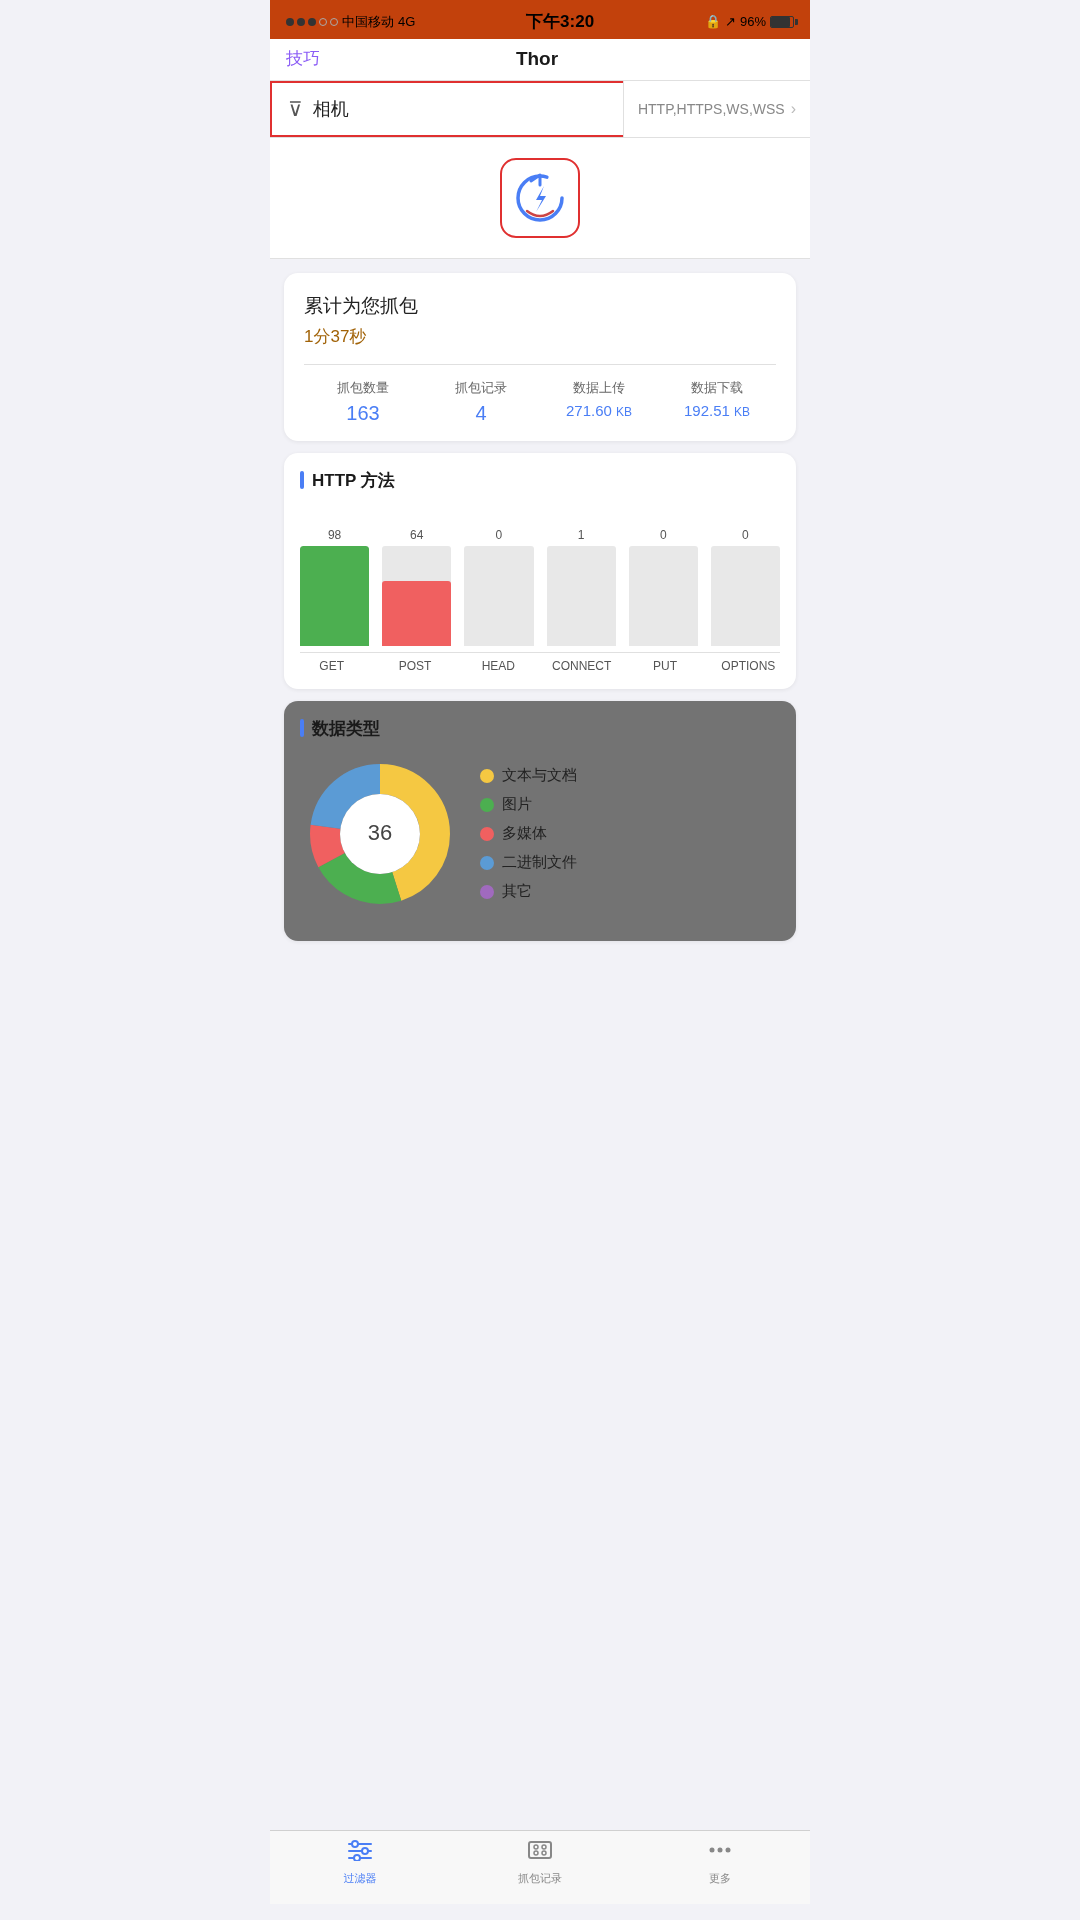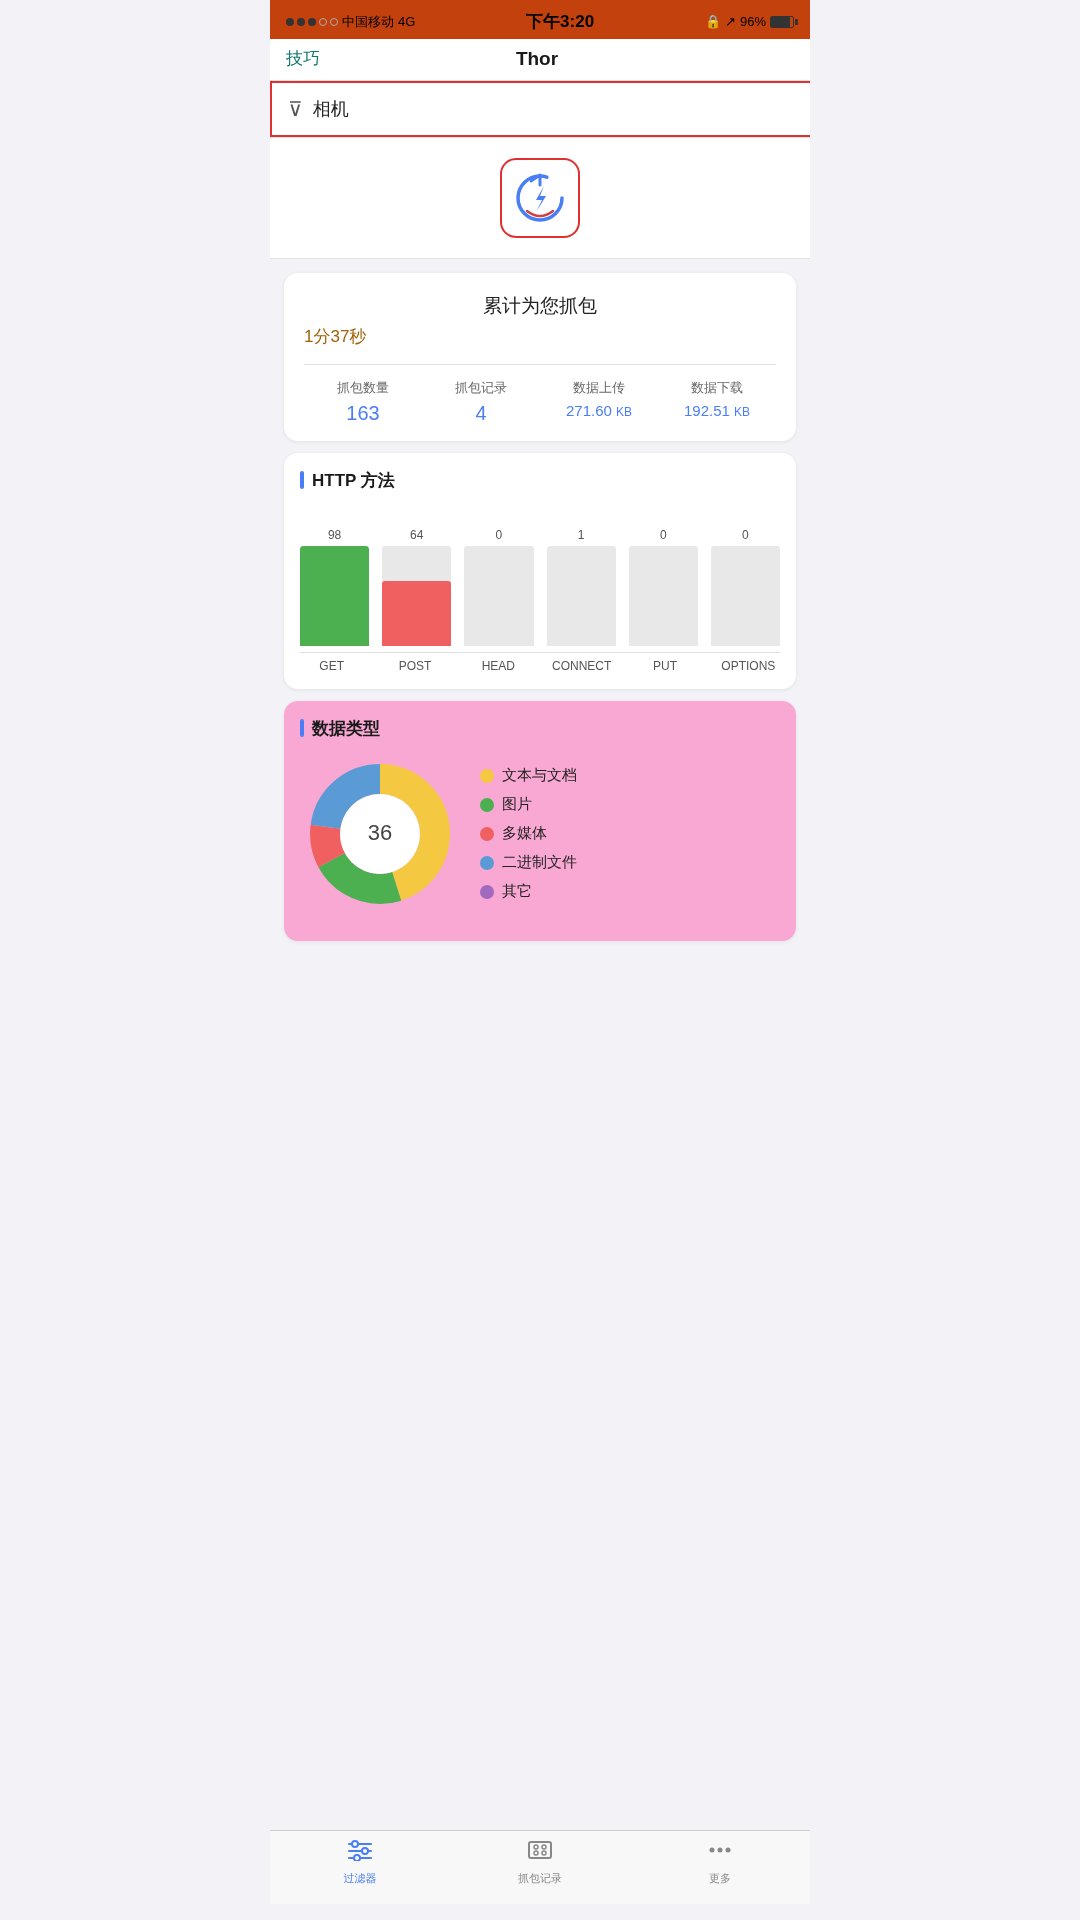--- a/index.html
+++ b/index.html
@@ -43,21 +43,21 @@
     
     .nav-bar {
       background: #fff;
       display: flex;
       align-items: center;
       justify-content: space-between;
       padding: 8px 16px 10px;
       border-bottom: 0.5px solid #e0e0e0;
     }
     .nav-left {
-      font-size: 17px; color: #0f766e; font-weight: 400; cursor: pointer;
+      font-size: 17px; color: #8b5cf6; font-weight: 400; cursor: pointer;
     }
     .nav-title { font-size: 19px; font-weight: 600; color: #1a1a1a; }
     .nav-right { width: 40px; }
 
     
     .filter-row {
       background: #fff;
       display: flex;
       align-items: stretch;
       border-bottom: 0.5px solid #e0e0e0;
@@ -107,21 +107,20 @@
 
     
     .stats-card {
       background: #fff;
       border-radius: 14px;
       margin: 14px 14px 12px;
       padding: 20px 20px 16px;
       box-shadow: 0 1px 4px rgba(0,0,0,0.07);
     }
     .stats-title {
-      text-align: center;
       font-size: 19px;
       color: #222;
       font-weight: 500;
       margin-bottom: 6px;
     }
     .stats-time {
       text-align: left;
       font-size: 17px;
       color: #a16207;
       margin-bottom: 16px;
@@ -193,21 +192,21 @@
       display: flex;
       justify-content: space-around;
       padding-top: 6px;
       border-top: 0.5px solid #e0e0e0;
       gap: 20px;
     }
     .bar-label { font-size: 12px; color: #555; flex: 1; text-align: center; }
 
     
     .data-type-section {
-      background: #f9a8d4;
+      background: #737373;
       border-radius: 14px;
       margin: 0 14px 12px;
       padding: 16px;
       box-shadow: 0 1px 4px rgba(0,0,0,0.07);
       min-height: 240px;
     }
     .donut-row {
       display: flex;
       align-items: center;
       gap: 20px;
@@ -286,20 +285,24 @@
 <div class="nav-bar">
   <span class="nav-left">技巧</span>
   <span class="nav-title">Thor</span>
   <div class="nav-right"></div>
 </div>
 
 <div class="filter-row">
   <div class="filter-left">
     <span class="filter-icon">⊽</span>
     <span class="filter-text">相机</span>
+  </div>
+  <div class="protocol-right">
+    <span>HTTP,HTTPS,WS,WSS</span>
+    <span class="protocol-chevron">›</span>
   </div>
 </div>
 
 <div class="logo-area">
   <div class="logo-box">
     <svg class="logo-svg" viewBox="0 0 54 54" fill="none" xmlns="http://www.w3.org/2000/svg">
 
       <circle cx="27" cy="27" r="22" stroke="#4a7ef5" stroke-width="3.5" stroke-dasharray="110 30" stroke-linecap="round"></circle>
 
       <polyline points="18,10 27,4 27,14" fill="none" stroke="#4a7ef5" stroke-width="3" stroke-linejoin="round" stroke-linecap="round"></polyline>

